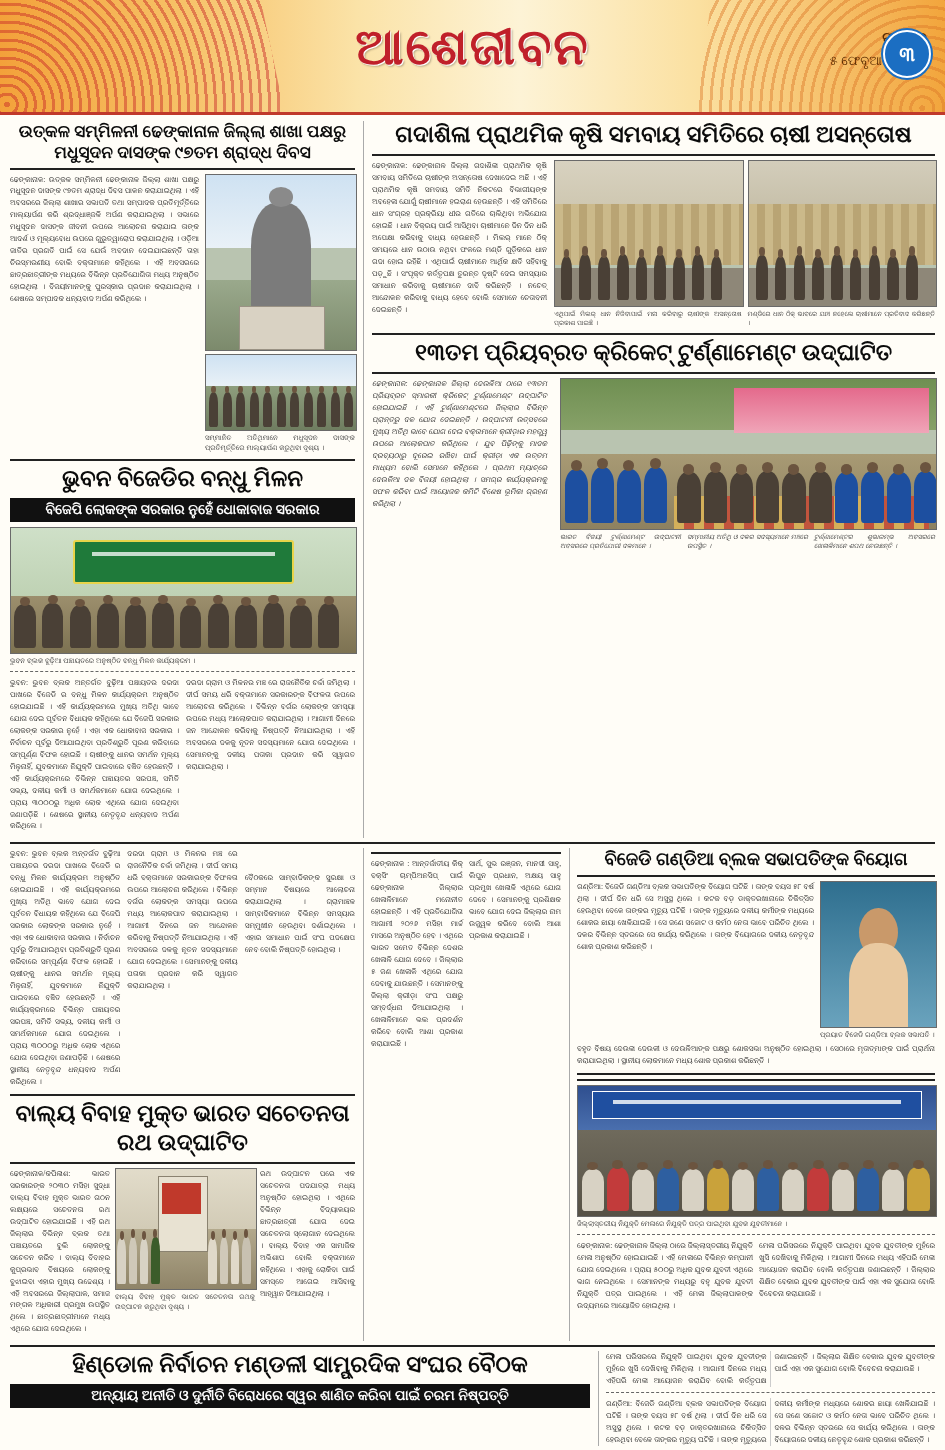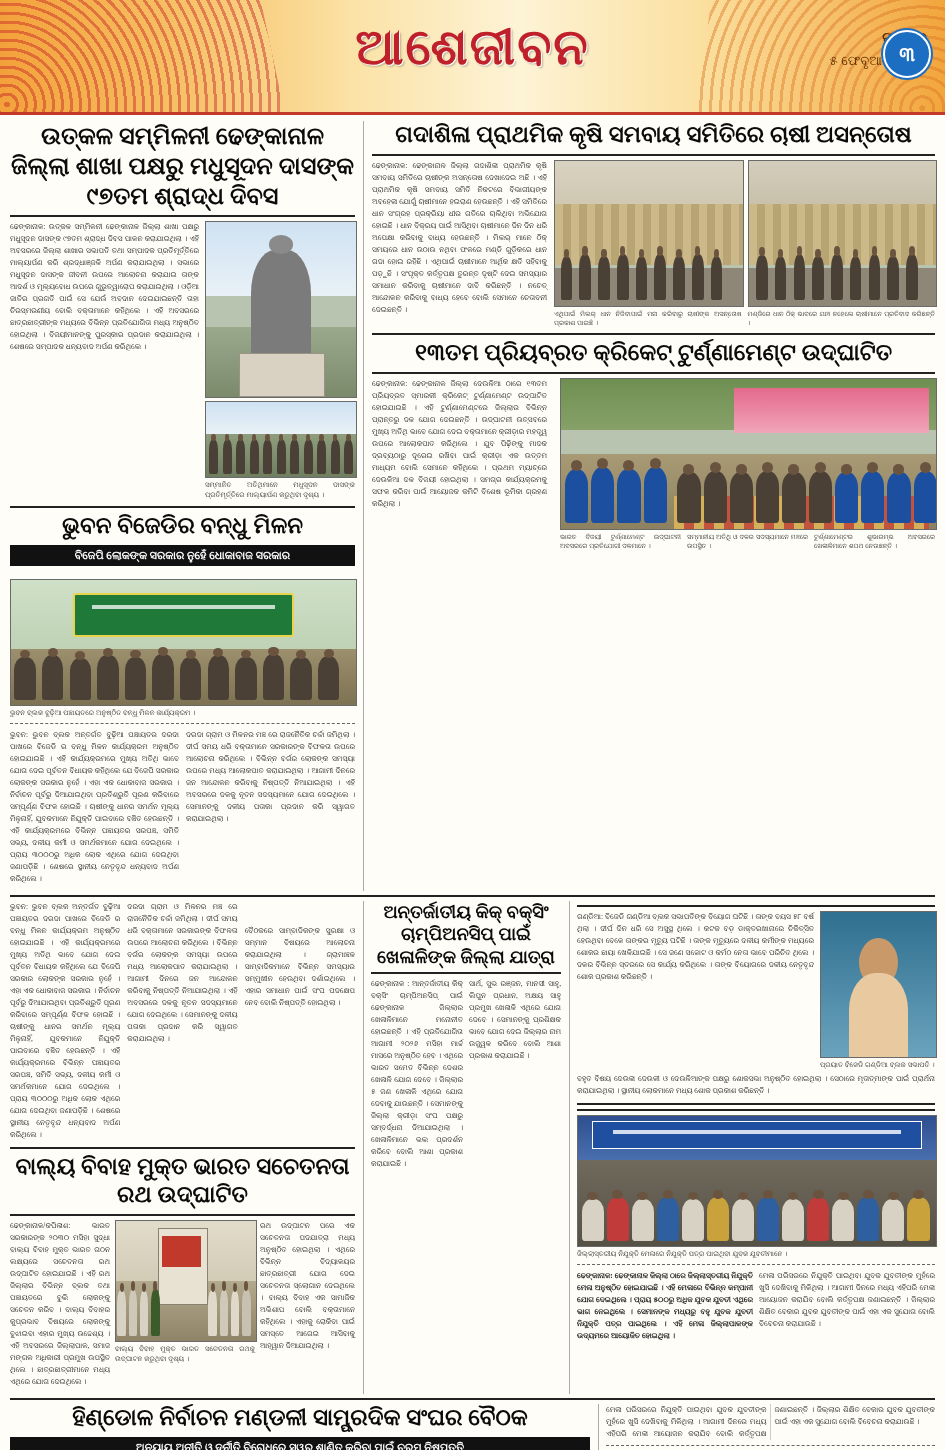--- a/index.html
+++ b/index.html
@@ -56,25 +56,25 @@
 
   .cols{display:flex;gap:8px;}
   .col{flex:1;}
 
   .hl{ 
     font-family:"Liberation Serif", serif;
     font-weight:bold;color:#0b0b0b;
     text-align:center;line-height:1.25;
   }
   .hl-xl{font-size:23px;}
-  .hl-lg{font-size:24px;}
+  .hl-lg{font-size:17px;}
   .hl-md{font-size:18px;}
   .subbar{
     background:#111;color:#fff;text-align:center;font-weight:bold;
-    font-size:11px;padding:4px 2px;margin:4px 0 13px 0;
+    font-size:14px;padding:4px 2px;margin:4px 0 5px 0;
     font-family:"Liberation Serif", serif;
   }
   .body-txt{
     font-size:7.4px;line-height:1.62;text-align:justify;color:#1a1a1a;
     font-family:"Liberation Serif", serif;
     hyphens:auto;word-break:break-word;
   }
   .cap{font-size:7px;line-height:1.45;text-align:justify;color:#333;padding-top:2px;}
   .photo{
     width:100%;background:#b9c4b0;border:1px solid #6a6a6a;position:relative;overflow:hidden;
@@ -257,21 +257,21 @@
               </div>
             </div>
           </div>
         </div>
 
         <div class="rule"></div>
 
         <div class="box">
           <div class="hl hl-xl">୧୩ତମ ପ୍ରିୟବ୍ରତ କ୍ରିକେଟ୍ ଟୁର୍ଣ୍ଣାମେଣ୍ଟ ଉଦ୍‌ଘାଟିତ</div>
           <div class="rule"></div>
-          <div style="display:flex;gap:13px;">
+          <div style="display:flex;gap:13px;font-style:italic;">
             <div style="flex:0 0 175px;" class="body-txt">ଢେଙ୍କାନାଳ: ଢେଙ୍କାନାଳ ଜିଲ୍ଲା ଦେଉଳିଆ ଠାରେ ୧୩ତମ ପ୍ରିୟବ୍ରତ ସ୍ମାରକୀ କ୍ରିକେଟ୍ ଟୁର୍ଣ୍ଣାମେଣ୍ଟ ଉଦ୍‌ଘାଟିତ ହୋଇଯାଇଛି । ଏହି ଟୁର୍ଣ୍ଣାମେଣ୍ଟରେ ଜିଲ୍ଲାର ବିଭିନ୍ନ ପ୍ରାନ୍ତରୁ ଦଳ ଯୋଗ ଦେଇଛନ୍ତି । ଉଦ୍‌ଘାଟନୀ ଉତ୍ସବରେ ମୁଖ୍ୟ ଅତିଥି ଭାବେ ଯୋଗ ଦେଇ ବକ୍ତାମାନେ କ୍ରୀଡ଼ାର ମହତ୍ତ୍ୱ ଉପରେ ଆଲୋକପାତ କରିଥିଲେ । ଯୁବ ପିଢ଼ିଙ୍କୁ ମାଦକ ଦ୍ରବ୍ୟଠାରୁ ଦୂରେଇ ରଖିବା ପାଇଁ କ୍ରୀଡ଼ା ଏକ ଉତ୍ତମ ମାଧ୍ୟମ ବୋଲି ସେମାନେ କହିଥିଲେ । ପ୍ରଥମ ମ୍ୟାଚ୍‌ରେ ଦେଉଳିଆ ଦଳ ବିଜୟୀ ହୋଇଥିଲା । ସମଗ୍ର କାର୍ଯ୍ୟକ୍ରମକୁ ସଫଳ କରିବା ପାଇଁ ଆୟୋଜକ କମିଟି ବିଶେଷ ଭୂମିକା ଗ୍ରହଣ କରିଥିଲା ।</div>
             <div style="flex:1;">
               <div class="photo" style="height:150px;">
                 <div class="ph-sky" style="height:34%;background:linear-gradient(#6f8f52,#87a168);"></div>
                 <div class="stage" style="top:6%;left:46%;right:2%;height:30%;"></div>
                 <div class="ph-ground" style="height:50%;background:linear-gradient(#a89a74,#8d8160);"></div>
                 <div class="mat" style="height:22%;left:30%;right:2%;"></div>
                 <div class="ppl">
                   <i style="left:1%;height:62%;background:#1d4fa0"></i>
                     <i style="left:8%;height:64%;background:#1d4fa0"></i>
@@ -340,31 +340,31 @@
               </div>
               <div class="cap">ବାଲ୍ୟ ବିବାହ ମୁକ୍ତ ଭାରତ ସଚେତନତା ରଥକୁ ଉଦ୍‌ଘାଟନ କରୁଥିବା ଦୃଶ୍ୟ ।</div>
             </div>
             <div style="flex:0 0 95px;" class="body-txt">ରଥ ଉଦ୍‌ଘାଟନ ପରେ ଏକ ସଚେତନତା ପଦଯାତ୍ରା ମଧ୍ୟ ଅନୁଷ୍ଠିତ ହୋଇଥିଲା । ଏଥିରେ ବିଭିନ୍ନ ବିଦ୍ୟାଳୟର ଛାତ୍ରଛାତ୍ରୀ ଯୋଗ ଦେଇ ସଚେତନତା ସ୍ଲୋଗାନ ଦେଇଥିଲେ । ବାଲ୍ୟ ବିବାହ ଏକ ସାମାଜିକ ଅଭିଶାପ ବୋଲି ବକ୍ତାମାନେ କହିଥିଲେ । ଏହାକୁ ରୋକିବା ପାଇଁ ସମସ୍ତେ ଆଗେଇ ଆସିବାକୁ ଆହ୍ୱାନ ଦିଆଯାଇଥିଲା ।</div>
           </div>
         </div>
       </div>
 
       <div class="col" style="flex:0 0 190px;border-left:1px solid #aaa;padding-left:7px;">
         <div class="box">
-          <div class="hl hl-md">ଅନ୍ତର୍ଜାତୀୟ କିକ୍ ବକ୍ସିଂ ଚାମ୍ପିଅନସିପ୍ ପାଇଁ ଖେଳାଳିଙ୍କ ଜିଲ୍ଲା ଯାତ୍ରା</div>
           <div class="rule"></div>
           <div style="display:flex;gap:6px;">
             <div style="flex:1;" class="body-txt">ଢେଙ୍କାନାଳ : ଆନ୍ତର୍ଜାତୀୟ କିକ୍ ବକ୍ସିଂ ଚାମ୍ପିଅନସିପ୍ ପାଇଁ ଢେଙ୍କାନାଳ ଜିଲ୍ଲାର ଖେଳାଳିମାନେ ମନୋନୀତ ହୋଇଛନ୍ତି । ଏହି ପ୍ରତିଯୋଗିତା ଆଗାମୀ ୨୦୨୬ ମସିହା ମାର୍ଚ୍ଚ ମାସରେ ଅନୁଷ୍ଠିତ ହେବ । ଏଥିରେ ଭାରତ ସମେତ ବିଭିନ୍ନ ଦେଶର ଖେଳାଳି ଯୋଗ ଦେବେ । ଜିଲ୍ଲାର ୫ ଜଣ ଖେଳାଳି ଏଥିରେ ଯୋଗ ଦେବାକୁ ଯାଉଛନ୍ତି । ସେମାନଙ୍କୁ ଜିଲ୍ଲା କ୍ରୀଡ଼ା ସଂଘ ପକ୍ଷରୁ ସମ୍ବର୍ଦ୍ଧନା ଦିଆଯାଇଥିଲା । ଖେଳାଳିମାନେ ଭଲ ପ୍ରଦର୍ଶନ କରିବେ ବୋଲି ଆଶା ପ୍ରକାଶ କରାଯାଇଛି ।</div>
             <div style="flex:1;" class="body-txt">ସାର୍ଥ, ସୁଭ ରଞ୍ଜନ, ମାନସୀ ସାହୁ, ଲିପୁନ ପ୍ରଧାନ, ଅକ୍ଷୟ ସାହୁ ପ୍ରମୁଖ ଖେଳାଳି ଏଥିରେ ଯୋଗ ଦେବେ । ସେମାନଙ୍କୁ ପ୍ରଶିକ୍ଷକ ଭାବେ ଯୋଗ ଦେଇ ଜିଲ୍ଲାର ନାମ ଉଜ୍ଜ୍ୱଳ କରିବେ ବୋଲି ଆଶା ପ୍ରକାଶ କରାଯାଇଛି ।</div>
           </div>
         </div>
       </div>
 
       <div class="col" style="flex:1;border-left:1px solid #aaa;padding-left:7px;">
         <div class="box">
+          <div class="hl hl-md">ବିଜେଡି ଗଣ୍ଡିଆ ବ୍ଲକ ସଭାପତିଙ୍କ ବିୟୋଗ</div>
           <div class="rule"></div>
           <div style="display:flex;gap:6px;">
             <div style="flex:1;" class="body-txt">ଗଣ୍ଡିଆ: ବିଜେଡି ଗଣ୍ଡିଆ ବ୍ଲକ ସଭାପତିଙ୍କ ବିୟୋଗ ଘଟିଛି । ତାଙ୍କ ବୟସ ୫୮ ବର୍ଷ ଥିଲା । ଦୀର୍ଘ ଦିନ ଧରି ସେ ଅସୁସ୍ଥ ଥିଲେ । କଟକ ବଡ଼ ଡାକ୍ତରଖାନାରେ ଚିକିତ୍ସିତ ହେଉଥିବା ବେଳେ ତାଙ୍କର ମୃତ୍ୟୁ ଘଟିଛି । ତାଙ୍କ ମୃତ୍ୟୁରେ ଦଳୀୟ କର୍ମୀଙ୍କ ମଧ୍ୟରେ ଶୋକର ଛାୟା ଖେଳିଯାଇଛି । ସେ ଜଣେ ସଚ୍ଚୋଟ ଓ କର୍ମଠ ନେତା ଭାବେ ପରିଚିତ ଥିଲେ । ଦଳର ବିଭିନ୍ନ ସ୍ତରରେ ସେ କାର୍ଯ୍ୟ କରିଥିଲେ । ତାଙ୍କ ବିୟୋଗରେ ଦଳୀୟ ନେତୃବୃନ୍ଦ ଶୋକ ପ୍ରକାଶ କରିଛନ୍ତି ।</div>
             <div style="flex:0 0 115px;">
               <div class="photo" style="height:145px;">
                 <div class="portrait"></div>
               </div>
               <div class="cap">ପ୍ରୟାତ ବିଜେଡି ଗଣ୍ଡିଆ ବ୍ଲକ ସଭାପତି ।</div>
             </div>
           </div>
@@ -392,21 +392,21 @@
                 <i style="left:64%;height:58%;background:#c23b3b"></i>
               <i style="left:71%;height:56%;background:#d8d2c4"></i>
                 <i style="left:78%;height:58%;background:#2e5fa0"></i>
               <i style="left:85%;height:56%;background:#d8d2c4"></i>
                 <i style="left:92%;height:58%;background:#c9a23b"></i>
             </div>
           </div>
           <div class="cap">ଜିଲ୍ଲାସ୍ତରୀୟ ନିଯୁକ୍ତି ମେଳାରେ ନିଯୁକ୍ତି ପତ୍ର ପାଇଥିବା ଯୁବକ ଯୁବତୀମାନେ ।</div>
           <div class="sepd"></div>
           <div style="display:flex;gap:6px;">
-            <div style="flex:1;font-weight:bold;" class="body-txt">ଢେଙ୍କାନାଳ: ଢେଙ୍କାନାଳ ଜିଲ୍ଲା ଠାରେ ଜିଲ୍ଲାସ୍ତରୀୟ ନିଯୁକ୍ତି ମେଳା ଅନୁଷ୍ଠିତ ହୋଇଯାଇଛି । ଏହି ମେଳାରେ ବିଭିନ୍ନ କମ୍ପାନୀ ଯୋଗ ଦେଇଥିଲେ । ପ୍ରାୟ ୫୦୦ରୁ ଅଧିକ ଯୁବକ ଯୁବତୀ ଏଥିରେ ଭାଗ ନେଇଥିଲେ । ସେମାନଙ୍କ ମଧ୍ୟରୁ ବହୁ ଯୁବକ ଯୁବତୀ ନିଯୁକ୍ତି ପତ୍ର ପାଇଥିଲେ । ଏହି ମେଳା ଜିଲ୍ଲାପାଳଙ୍କ ଉଦ୍ୟମରେ ଆୟୋଜିତ ହୋଇଥିଲା ।</div>
+            <div style="flex:1;" class="body-txt">ଢେଙ୍କାନାଳ: ଢେଙ୍କାନାଳ ଜିଲ୍ଲା ଠାରେ ଜିଲ୍ଲାସ୍ତରୀୟ ନିଯୁକ୍ତି ମେଳା ଅନୁଷ୍ଠିତ ହୋଇଯାଇଛି । ଏହି ମେଳାରେ ବିଭିନ୍ନ କମ୍ପାନୀ ଯୋଗ ଦେଇଥିଲେ । ପ୍ରାୟ ୫୦୦ରୁ ଅଧିକ ଯୁବକ ଯୁବତୀ ଏଥିରେ ଭାଗ ନେଇଥିଲେ । ସେମାନଙ୍କ ମଧ୍ୟରୁ ବହୁ ଯୁବକ ଯୁବତୀ ନିଯୁକ୍ତି ପତ୍ର ପାଇଥିଲେ । ଏହି ମେଳା ଜିଲ୍ଲାପାଳଙ୍କ ଉଦ୍ୟମରେ ଆୟୋଜିତ ହୋଇଥିଲା ।</div>
             <div style="flex:1;" class="body-txt">ମେଳା ପରିସରରେ ନିଯୁକ୍ତି ପାଇଥିବା ଯୁବକ ଯୁବତୀଙ୍କ ମୁହଁରେ ଖୁସି ଦେଖିବାକୁ ମିଳିଥିଲା । ଆଗାମୀ ଦିନରେ ମଧ୍ୟ ଏହିପରି ମେଳା ଆୟୋଜନ କରାଯିବ ବୋଲି କର୍ତ୍ତୃପକ୍ଷ ଜଣାଇଛନ୍ତି । ଜିଲ୍ଲାର ଶିକ୍ଷିତ ବେକାର ଯୁବକ ଯୁବତୀଙ୍କ ପାଇଁ ଏହା ଏକ ସୁଯୋଗ ବୋଲି ବିବେଚନା କରାଯାଉଛି ।</div>
           </div>
         </div>
       </div>
     </div>
 
     <div class="rule"></div>
 
     <div class="cols">
       <div class="col" style="flex:0 0 580px;">

